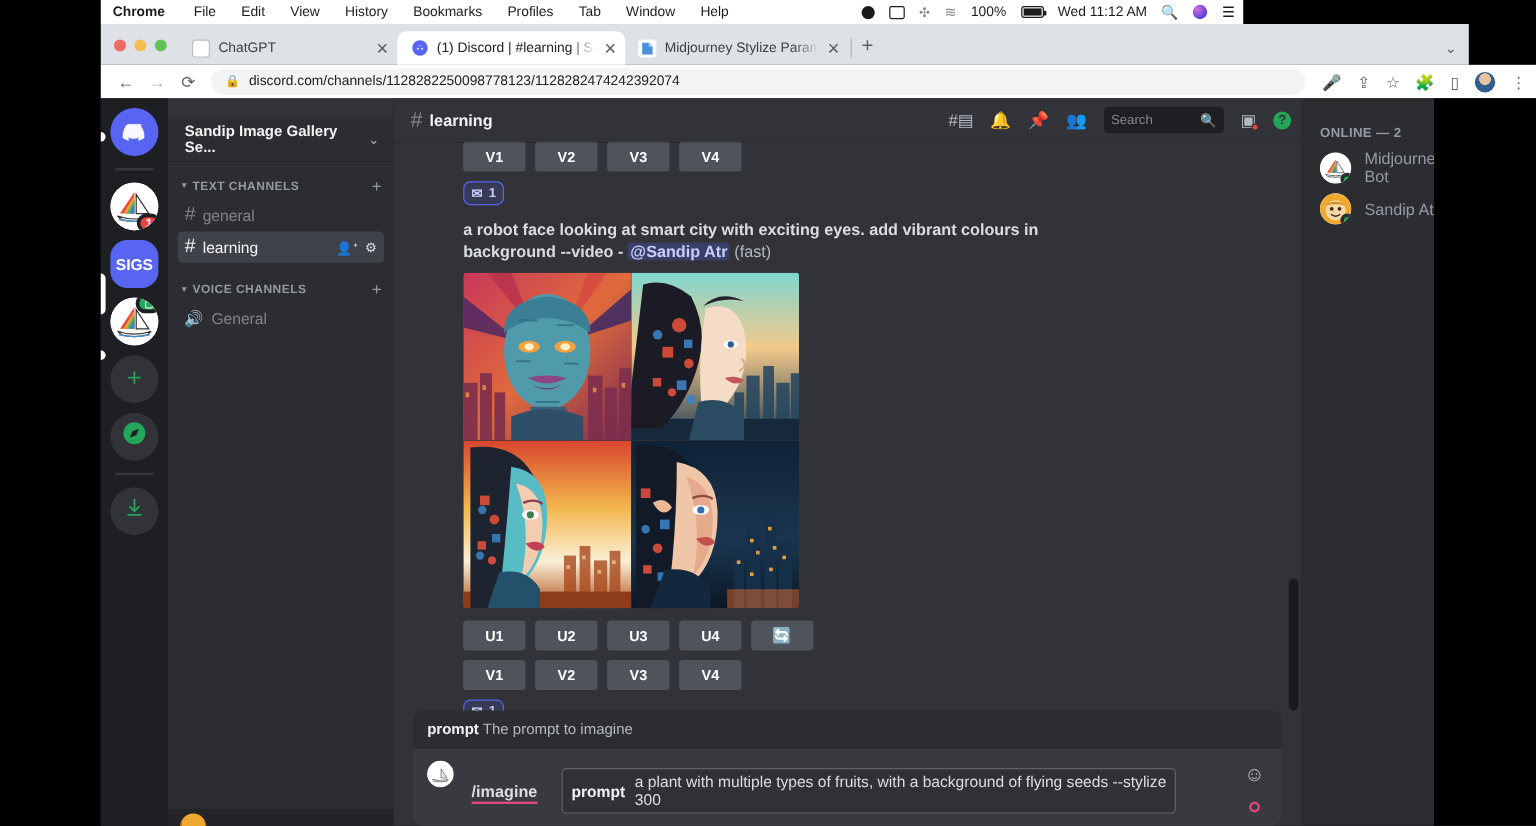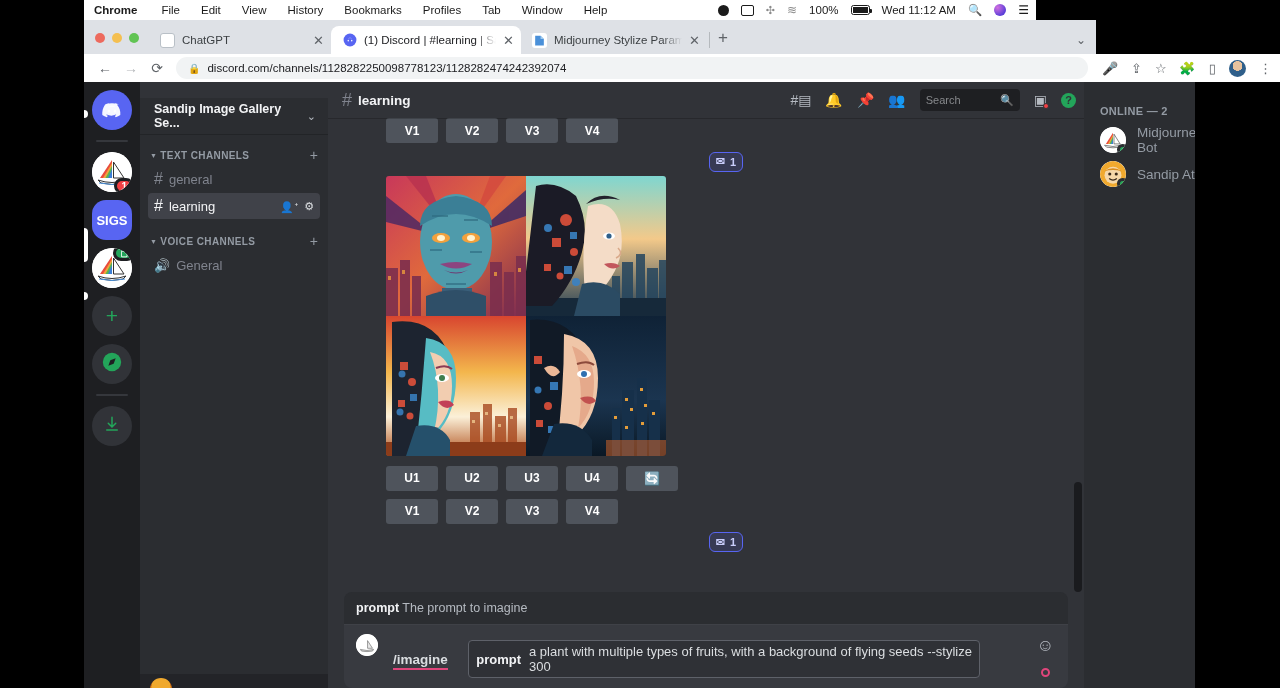--- a/index.html
+++ b/index.html
@@ -40,21 +40,21 @@
   .screen-ic { width: 13px; height: 11px; border: 1.4px solid #1b1b1b; border-radius: 2px; }
   .wifi-ic { font-size: 12px; color:#8a8a8a; }
   .bt-ic { font-size: 11px; color:#8a8a8a; }
   .siri-ic { width: 12px; height: 12px; border-radius: 50%;
     background: radial-gradient(circle at 30% 30%, #d36fe0, #5b3fd8 70%); }
   .cc-ic { font-size: 12px; color: #1b1b1b; letter-spacing:-1px;}
 
   
   .tabstrip {
     position: absolute; top: 20px; left: 84px;
-    width: 1012px; height: 34px;
+    width: 1140px; height: 34px;
     background: #dee1e6;
     display: flex; align-items: flex-end; justify-content: flex-end;
   }
   .traffic { display:flex; gap:7px; padding: 0 10px 11px 11px; }
   .traffic span { width: 10px; height: 10px; border-radius: 50%; display:block; }
   .tl-r { background:#ed6a5e; } .tl-y { background:#f4bf50; } .tl-g { background:#61c454; }
   .tab {
     height: 28px; display: flex; align-items: center; gap: 7px;
     padding: 0 7px 0 11px; border-radius: 8px 8px 0 0;
     font-size: 11.5px; color: #3c4043; min-width: 0;
@@ -150,21 +150,21 @@
   .help-ic { width: 15px; height: 15px; border-radius: 50%; background: #23a55a;
     color: #313338; font-size: 11px; font-weight: bold; display: flex;
     align-items: center; justify-content: center; }
   .inbox-ic { position: relative; }
   .inbox-ic .dotr { position:absolute; right:-2px; bottom:-1px; width:6px;height:6px;
     border-radius:50%; background:#f23f43; border:1.5px solid #313338;}
 
   
   .msgs { position: absolute; top: 36px; left: 0; right: 0; bottom: 0;
     padding: 0 8px 0 0; overflow: hidden; }
-  .msg-inner { padding-left: 58px; padding-right: 10px; text-align: center; }
+  .msg-inner { padding-left: 58px; padding-right: 10px; }
   .btnrow { display: flex; gap: 8px; margin-bottom: 8px; }
   .mjbtn { width: 52px; height: 25px; background: #4f545c; border-radius: 3px;
     color: #fff; font-size: 12px; font-weight: bold;
     display: flex; align-items: center; justify-content: center; }
   .mjbtn.icon { color: #2e7fe8; font-size: 13px; }
   .reaction { display: inline-flex; align-items: center; gap: 5px; height: 20px;
     padding: 0 6px; border-radius: 6px; background: #373a54; border: 1px solid #5865f2;
     color: #c9cdfb; font-size: 11px; font-weight: 600; }
   .prompt-line { font-size: 13.5px; font-weight: bold; color: #dbdee1; line-height: 1.35;
     margin: 12px 0 8px; max-width: 560px; }
@@ -447,20 +447,25 @@
           <div class="mjbtn">V3</div>
           <div class="mjbtn">V4</div>
         </div>
         <div style="margin-bottom:4px;">
           <span class="reaction">
             <span>✉</span>
             <span>1</span>
           </span>
         </div>
 
+        <div class="prompt-line">
+          <span>a robot face looking at smart city with exciting eyes. add vibrant colours in background --video -</span>
+          <span class="mention">@Sandip Atr</span>
+          <span class="fast">(fast)</span>
+        </div>
 
         <div class="imggrid">
           <div class="cellwrap">
             <svg viewBox="0 0 140 140" preserveAspectRatio="none">
               <defs>
                 <linearGradient id="g1" x1="0" y1="0" x2="1" y2="1">
                   <stop offset="0" stop-color="#c8385a"></stop>
                     <stop offset="0.5" stop-color="#e06a3c"></stop>
                     <stop offset="1" stop-color="#7a2a52"></stop>
                 </linearGradient>

